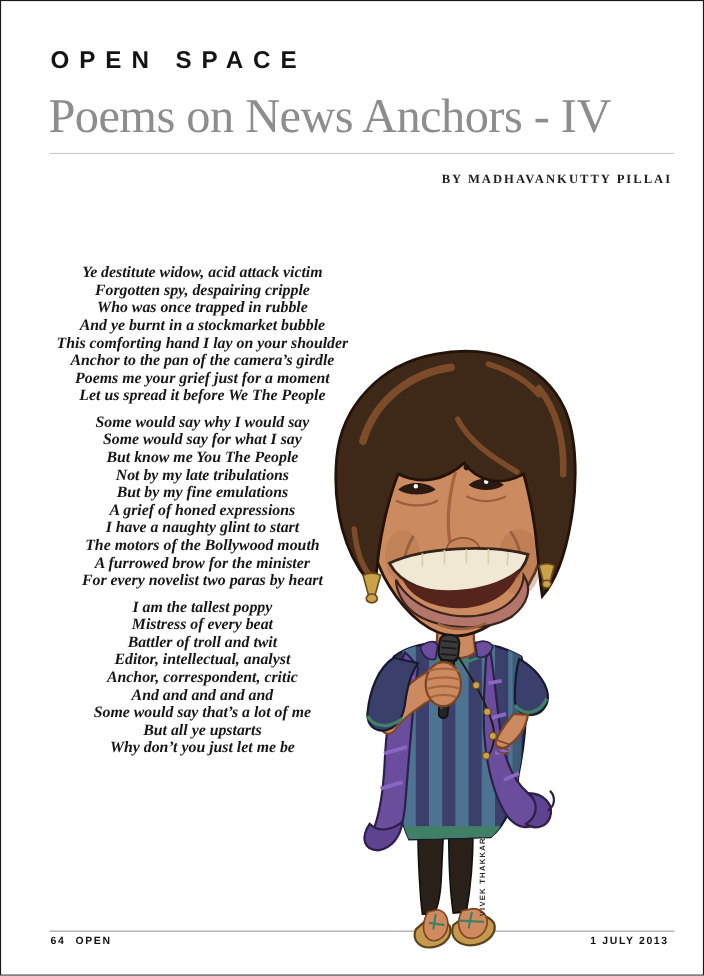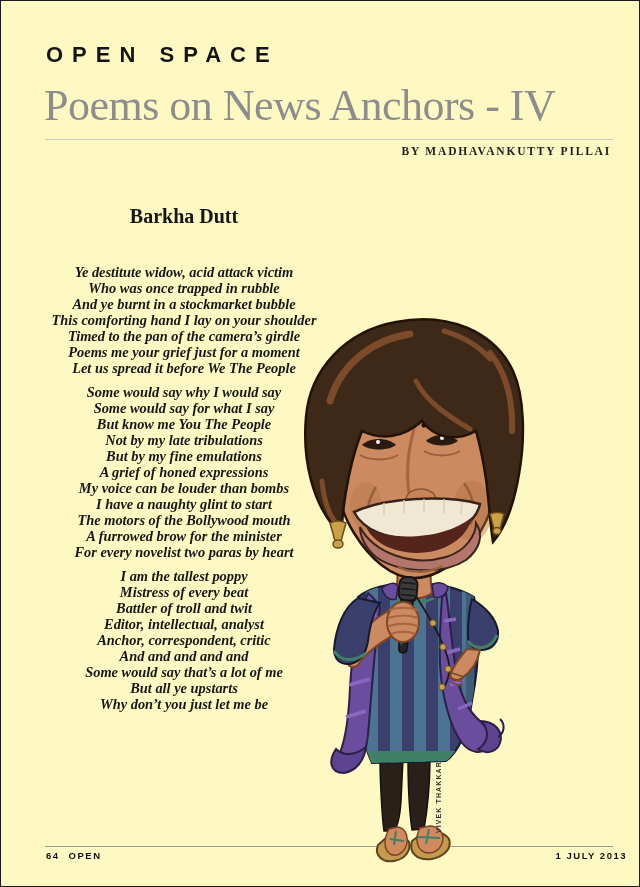--- a/index.html
+++ b/index.html
@@ -1,37 +1,37 @@
 <!DOCTYPE html>
 <html style="--title-gray: #8d8d8d; --hair: #3e2817; --hair-hi: #7b4b2a; --skin: #cb8a60; --kurta-navy: #3a406b; --kurta-blue: #4c7391; --trim-green: #3f8066; --scarf: #6b4d9e; --scarf-dark: #5d4390; --leggings: #282019; --sandal: #c59a4e; --gold: #caa24a; --teeth: #f1e8d4; --mouth: #55241b; --lips: #b4766b;"><head>
 <meta charset="utf-8">
 <style>
   html,body{margin:0;padding:0;background:#e9e9e9;}
   .page{
     position:relative; width:640px; height:887px; margin:0 auto;
-    background:#fef9c3; border:1px solid #1a1a1a; box-sizing:border-box;
+    background:#ffffff; border:1px solid #1a1a1a; box-sizing:border-box;
     font-family:"Liberation Serif", serif; overflow:hidden;
   }
   .kicker{
     position:absolute; left:45px; top:41px;
     font-family:"Liberation Sans", sans-serif;
     font-size:22px; font-weight:600; letter-spacing:9px; color:#141414;
     white-space:nowrap;
   }
   .title{
     position:absolute; left:43px; top:79px;
     font-size:44px; font-weight:400; color:var(--title-gray,#8d8d8d);
     white-space:nowrap; letter-spacing:-0.5px;
   }
   .title-rule{
     position:absolute; left:44px; top:138px; width:568px; height:1px;
     background:#cbcbcb;
   }
   .byline{
-    position:absolute; right:28px; top:144px;
+    position:absolute; right:28px; top:156px;
     font-size:11.5px; font-weight:700; letter-spacing:1.8px; color:#1e1e1e;
     white-space:nowrap;
   }
   .poem{
     position:absolute; left:33px; top:203px; width:300px;
     text-align:center; color:#161616;
   }
   .poem-title{
     margin:0; font-size:20px; font-weight:700; line-height:24px;
   }
@@ -49,21 +49,21 @@
     position:absolute; left:44px; top:845px; width:568px; height:1px;
     background:#9a9a9a;
   }
   .footer-left,.footer-right{
     position:absolute; top:849px;
     font-family:"Liberation Sans", sans-serif;
     font-size:9.5px; font-weight:700; letter-spacing:1.5px; color:#111;
     white-space:nowrap;
   }
   .footer-left{ left:45px; }
-  .footer-right{ right:12px; }
+  .footer-right{ right:31px; }
   .footer-left .mag{ margin-left:9px; }
 
   
   .f-hair{fill:var(--hair,#3e2817);} .s-hair{stroke:var(--hair-hi,#7b4b2a);}
   .f-skin{fill:var(--skin,#cb8a60);}
   .f-navy{fill:var(--kurta-navy,#3a406b);}
   .f-blue{fill:var(--kurta-blue,#4c7391);}
   .f-green{fill:var(--trim-green,#3f8066);} .s-green{stroke:var(--trim-green,#3f8066);}
   .f-scarf{fill:var(--scarf,#6b4d9e);}
   .f-scarfd{fill:var(--scarf-dark,#5d4390);}
@@ -83,38 +83,37 @@
 
 <div class="page">
 
   <div class="kicker">OPEN SPACE</div>
 
   <h1 class="title" style="margin:0;">Poems on News Anchors - IV</h1>
   <div class="title-rule"></div>
   <div class="byline">BY MADHAVANKUTTY PILLAI</div>
 
   <div class="poem">
-    <h2 class="poem-title">Barkha Dutt</h2>
     <div class="stanza">
         <div class="line">Ye destitute widow, acid attack victim</div>
+        <div class="line">Forgotten spy, despairing cripple</div>
         <div class="line">Who was once trapped in rubble</div>
         <div class="line">And ye burnt in a stockmarket bubble</div>
         <div class="line">This comforting hand I lay on your shoulder</div>
-        <div class="line">Timed to the pan of the camera’s girdle</div>
+        <div class="line">Anchor to the pan of the camera’s girdle</div>
         <div class="line">Poems me your grief just for a moment</div>
         <div class="line">Let us spread it before We The People</div>
       </div>
     <div class="stanza">
         <div class="line">Some would say why I would say</div>
         <div class="line">Some would say for what I say</div>
         <div class="line">But know me You The People</div>
         <div class="line">Not by my late tribulations</div>
         <div class="line">But by my fine emulations</div>
         <div class="line">A grief of honed expressions</div>
-        <div class="line">My voice can be louder than bombs</div>
         <div class="line">I have a naughty glint to start</div>
         <div class="line">The motors of the Bollywood mouth</div>
         <div class="line">A furrowed brow for the minister</div>
         <div class="line">For every novelist two paras by heart</div>
       </div>
     <div class="stanza">
         <div class="line">I am the tallest poppy</div>
         <div class="line">Mistress of every beat</div>
         <div class="line">Battler of troll and twit</div>
         <div class="line">Editor, intellectual, analyst</div>

